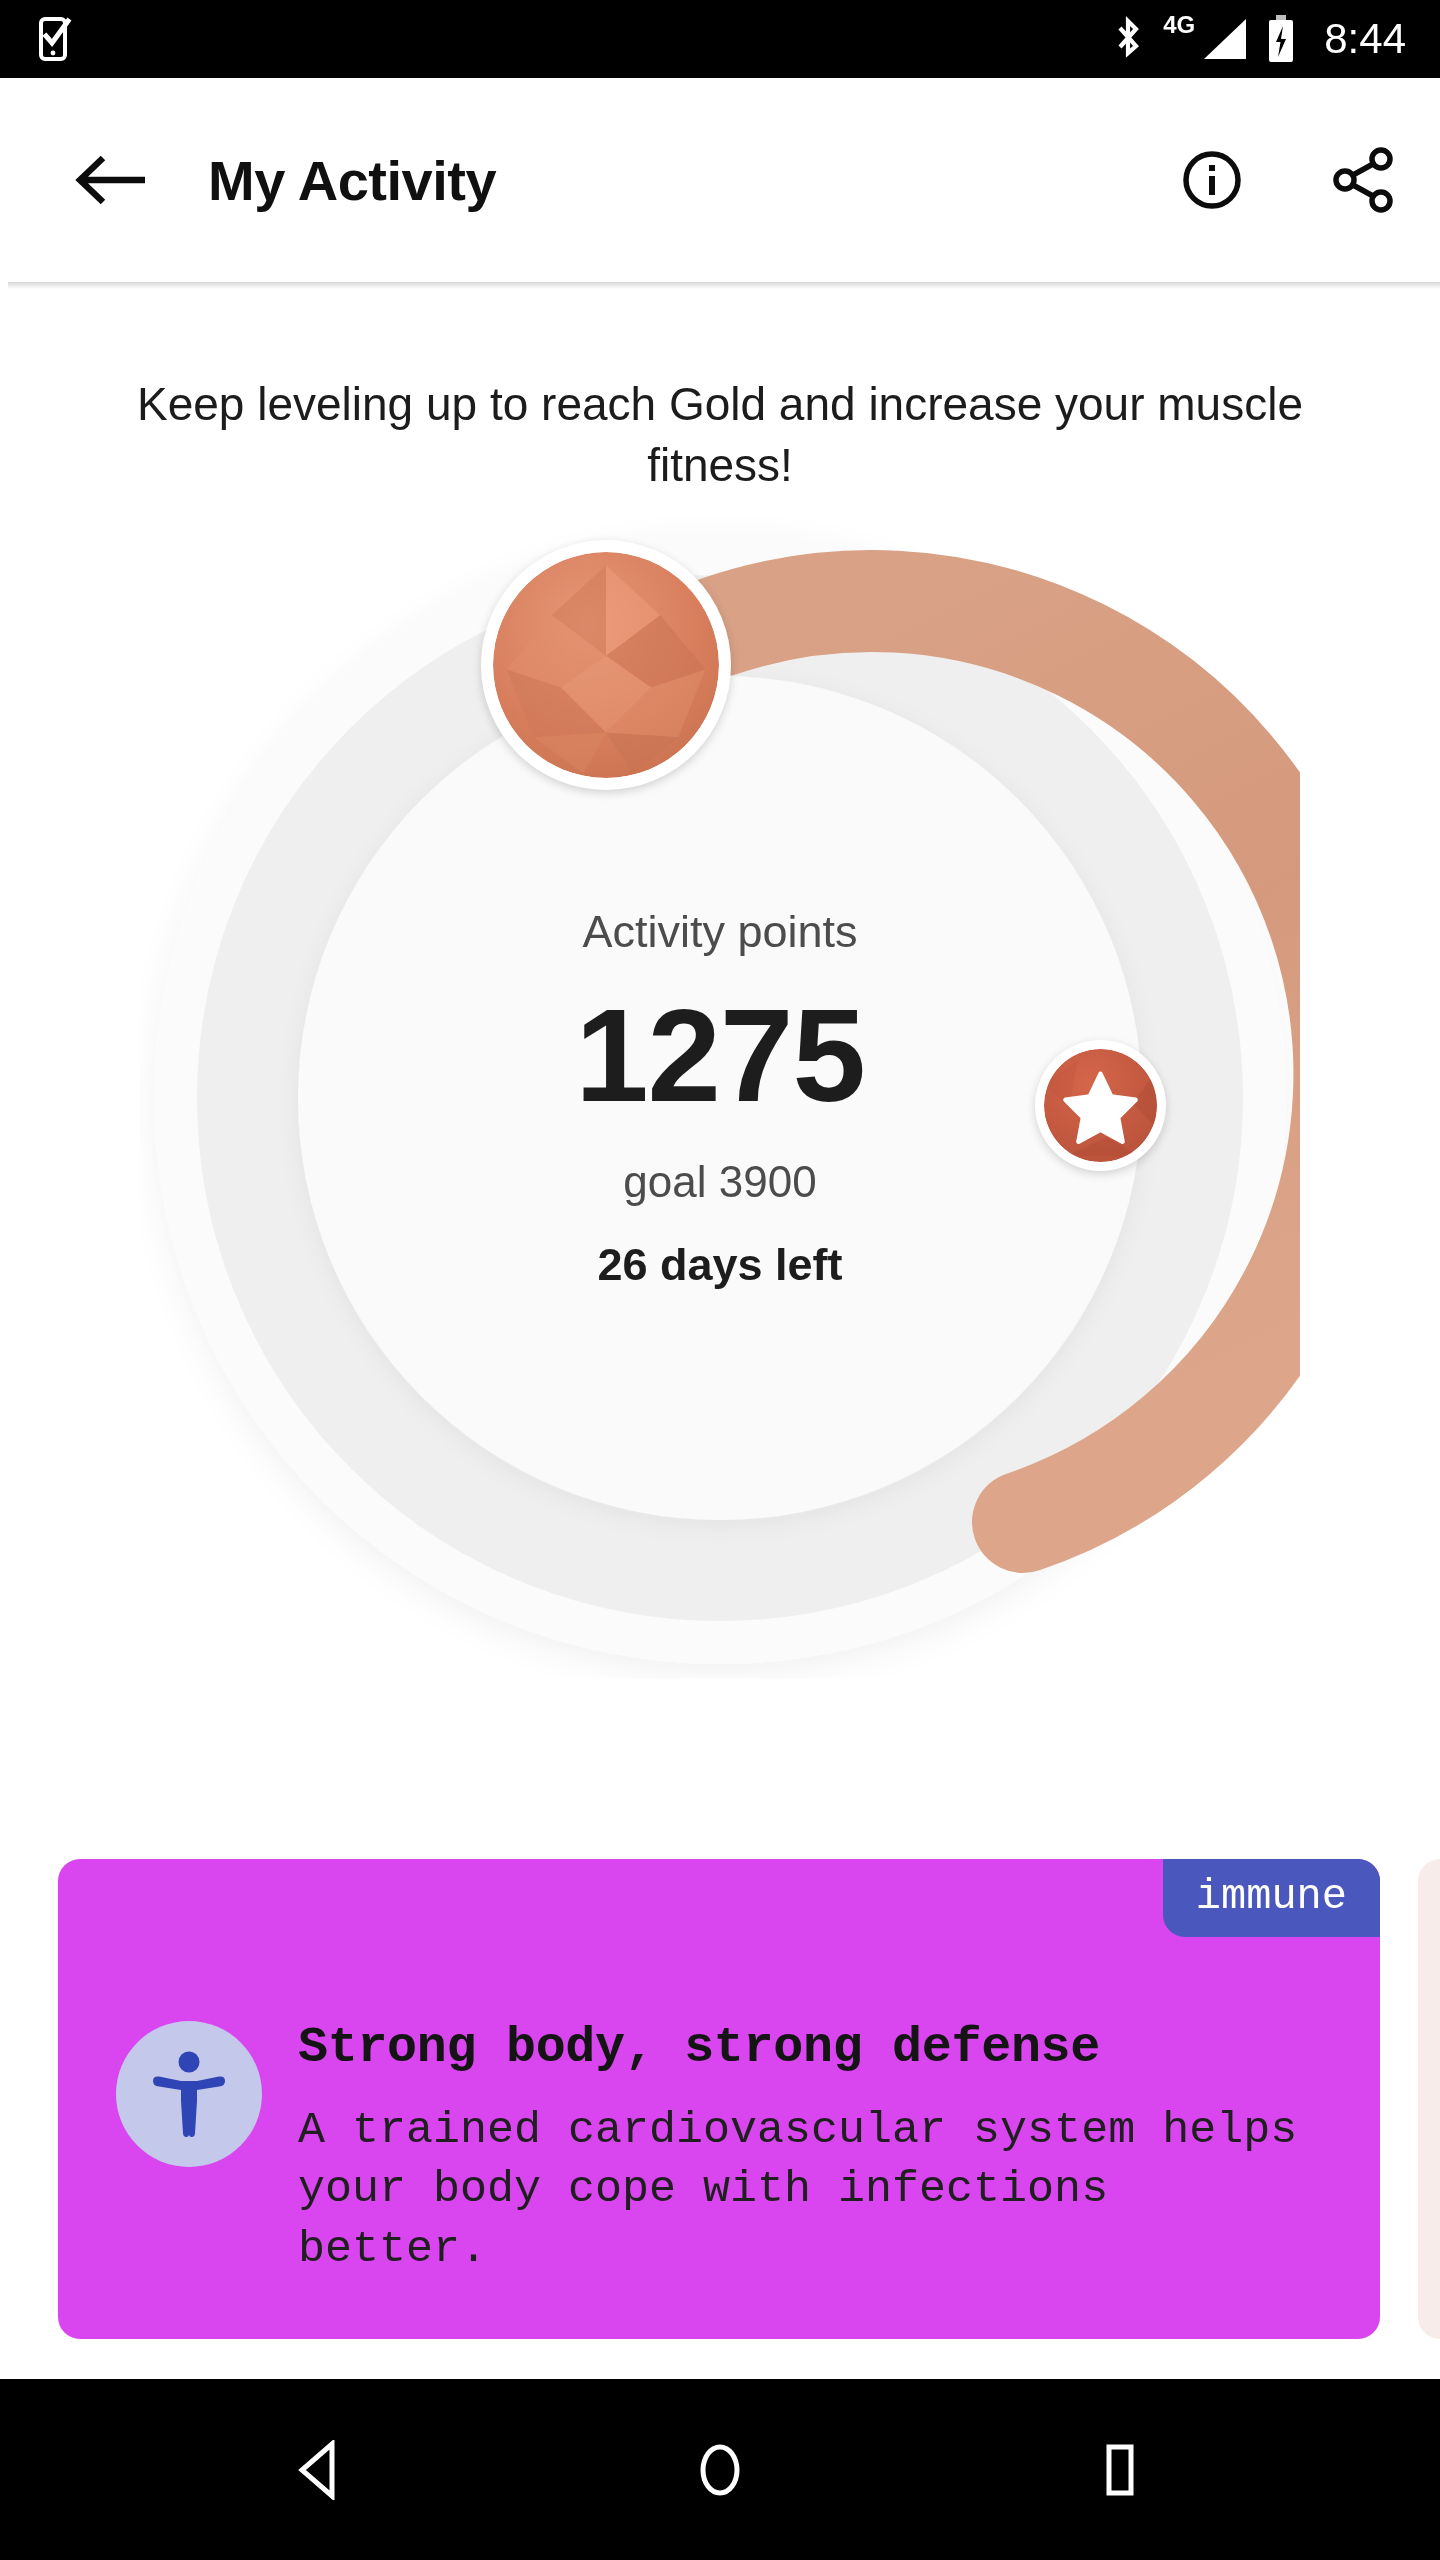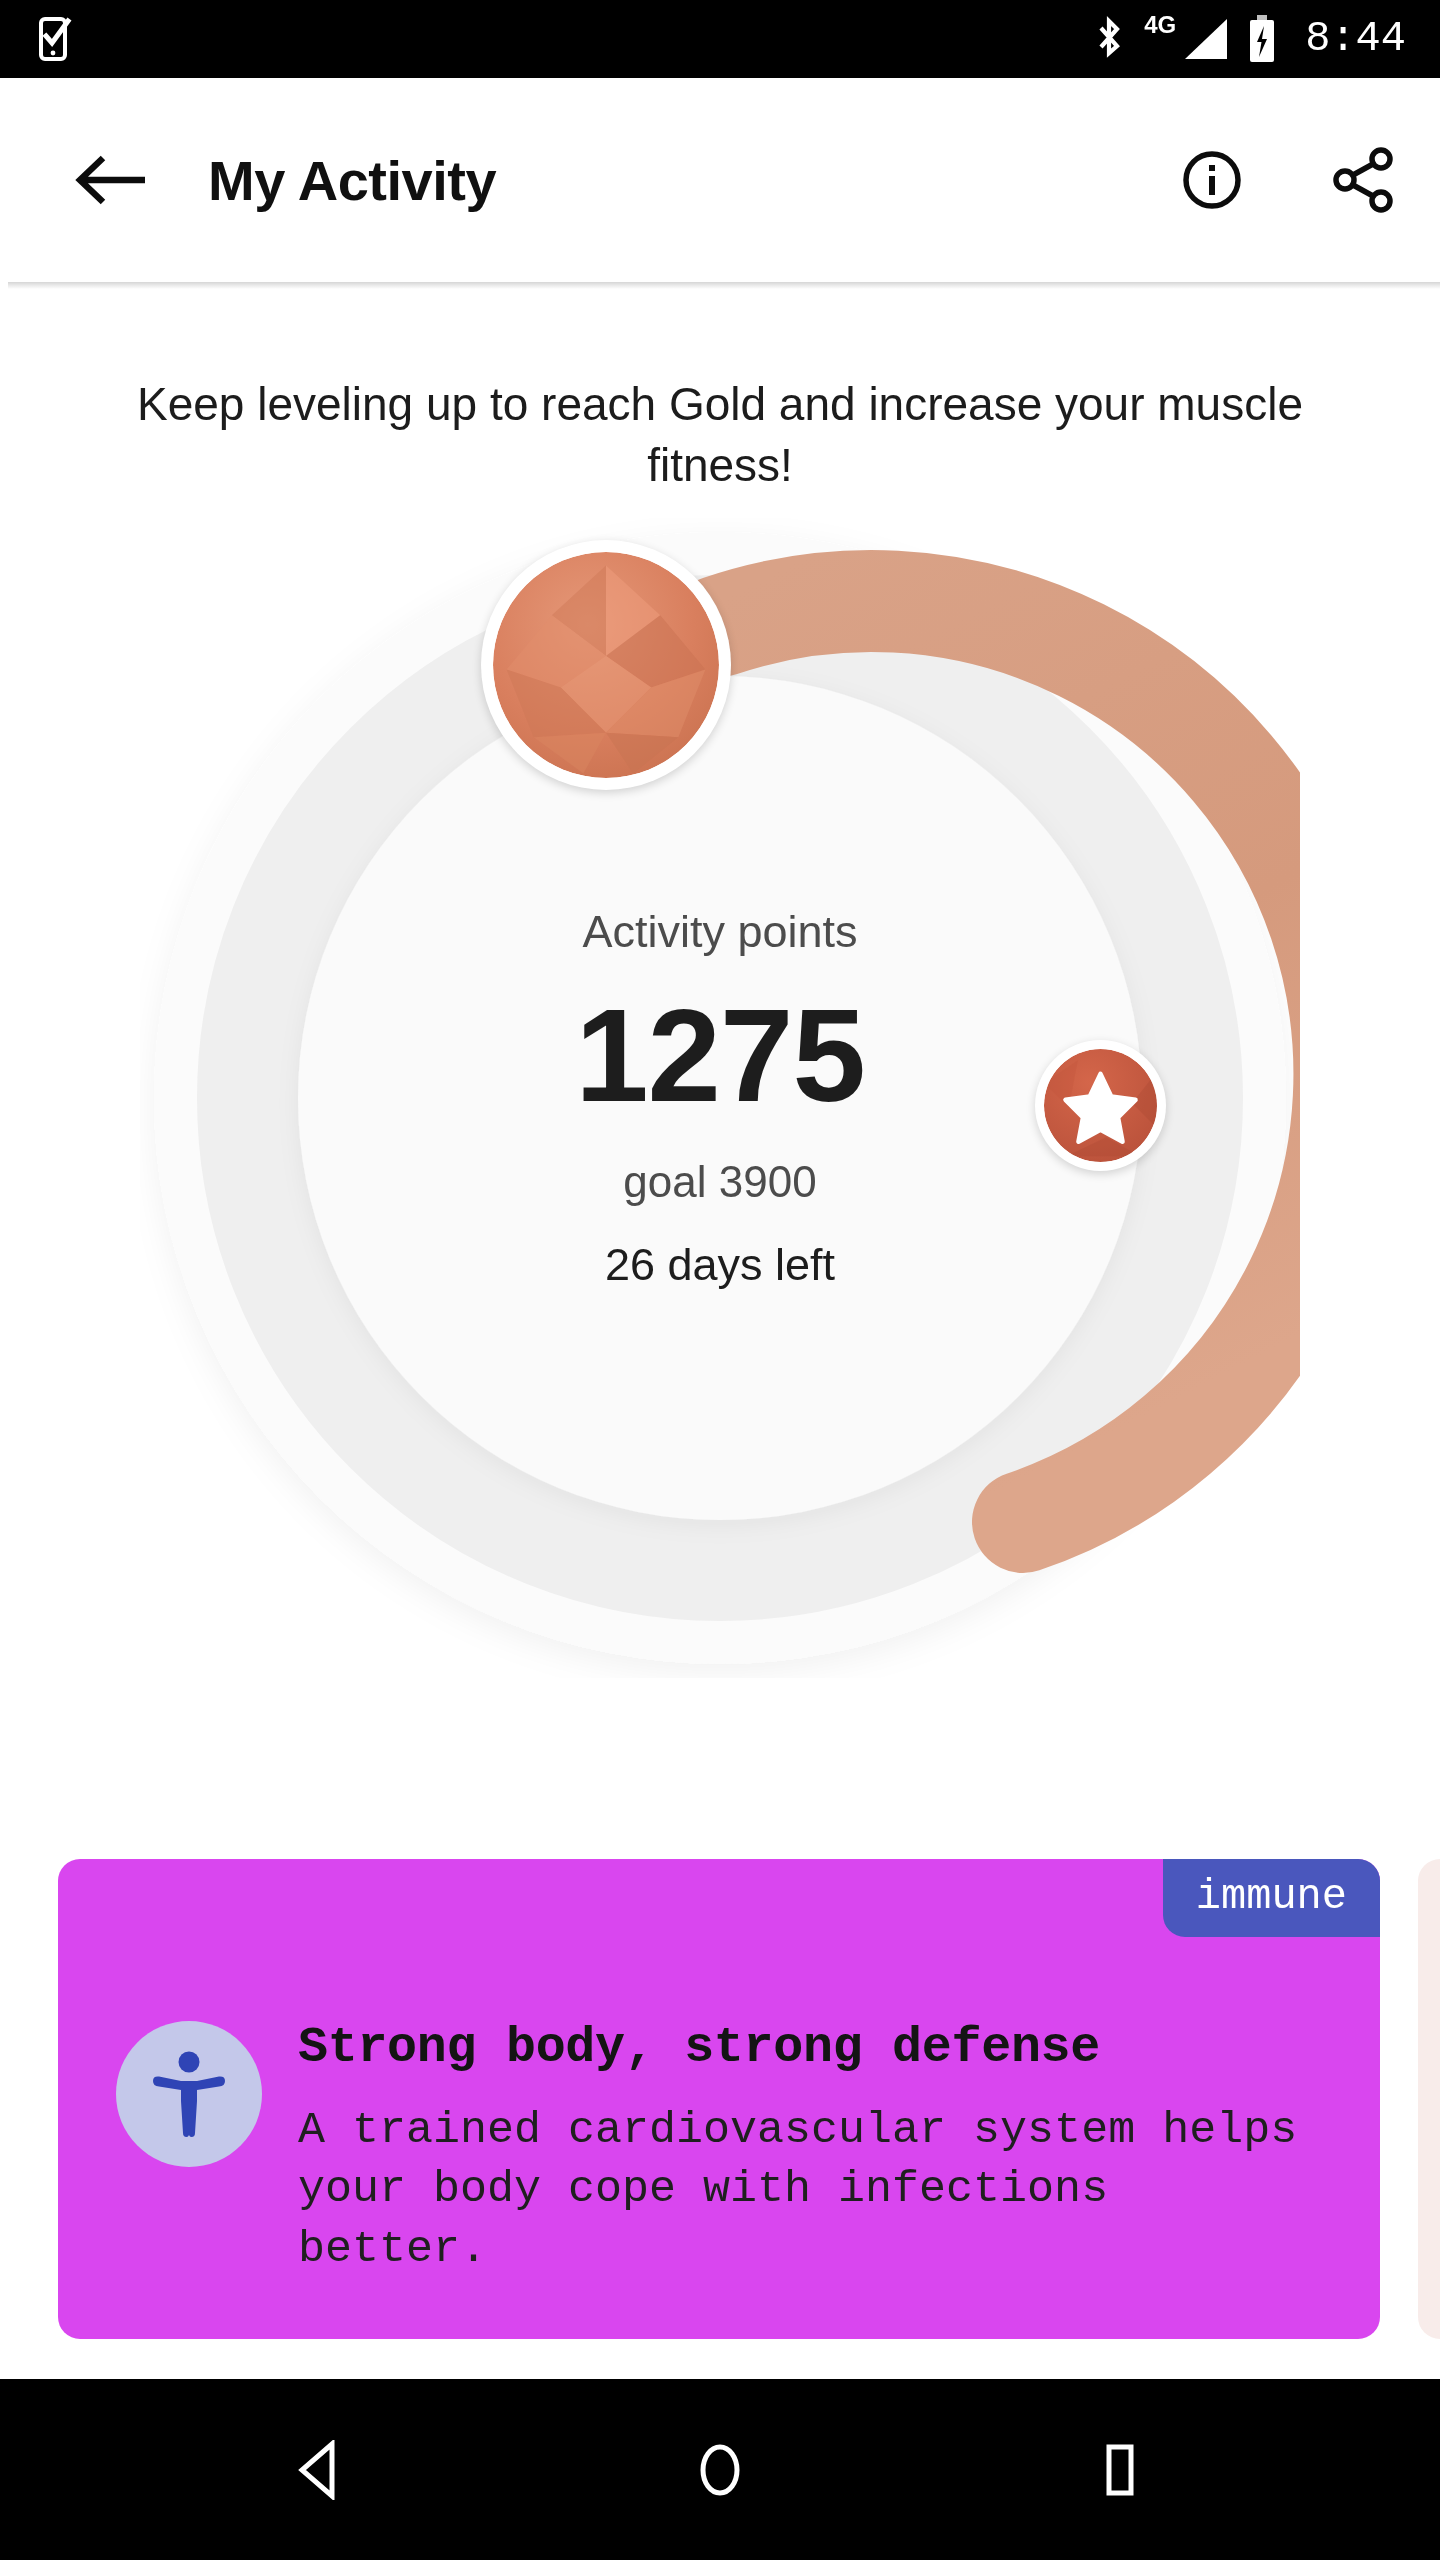--- a/index.html
+++ b/index.html
@@ -37,21 +37,20 @@
     gap: 18px;
   }
   .sb-icon { display: block; }
   #status-clock {
     color: #ffffff;
     font-size: 42px;
     font-weight: 400;
     letter-spacing: 0px;
     margin-left: 10px;
     line-height: 1;
-    font-family: Liberation Mono, monospace;
   }
 
   
   #app-bar {
     position: absolute;
     top: 78px; left: 8px;
     width: 1440px;
     height: 204px;
     background: #ffffff;
     display: flex;
@@ -149,21 +148,21 @@
   #ring-goal {
     font-size: 44px;
     color: #4c4c4c;
     font-weight: 400;
     line-height: 1;
     margin-bottom: 38px;
   }
   #ring-days {
     font-size: 45px;
     color: #1d1d1d;
-    font-weight: normal;
+    font-weight: bold;
     line-height: 1;
   }
 
   
   .ring-badge {
     position: absolute;
     border-radius: 50%;
     background: #ffffff;
     display: flex;
     align-items: center;

